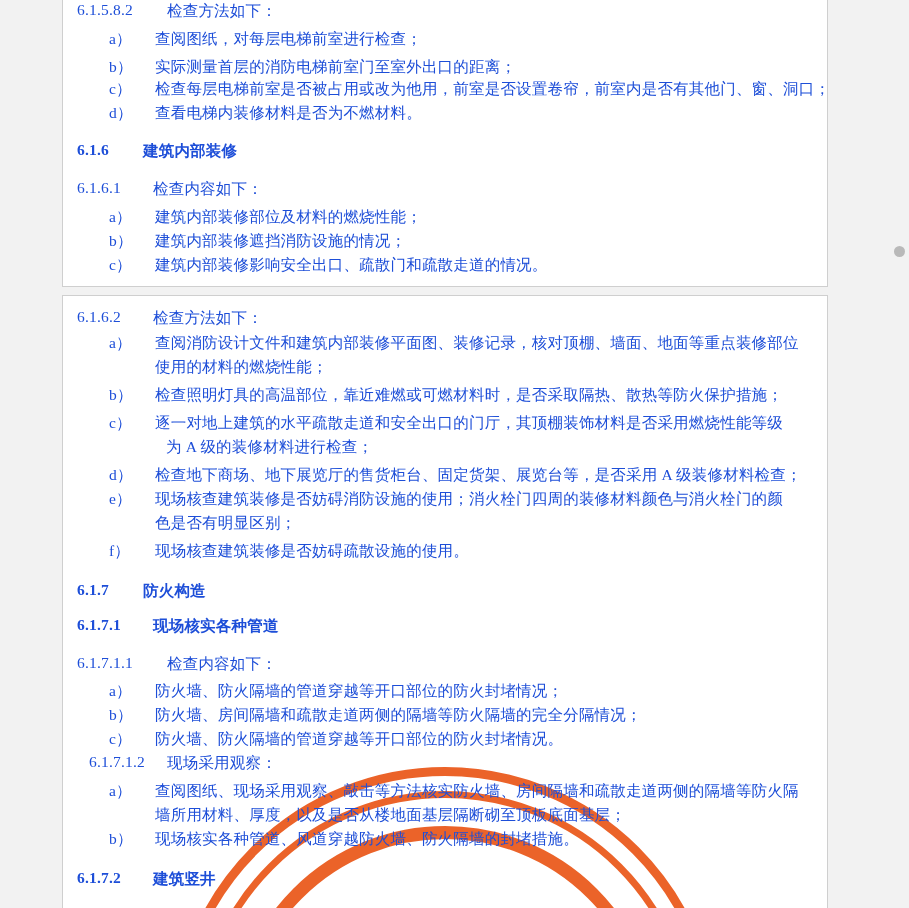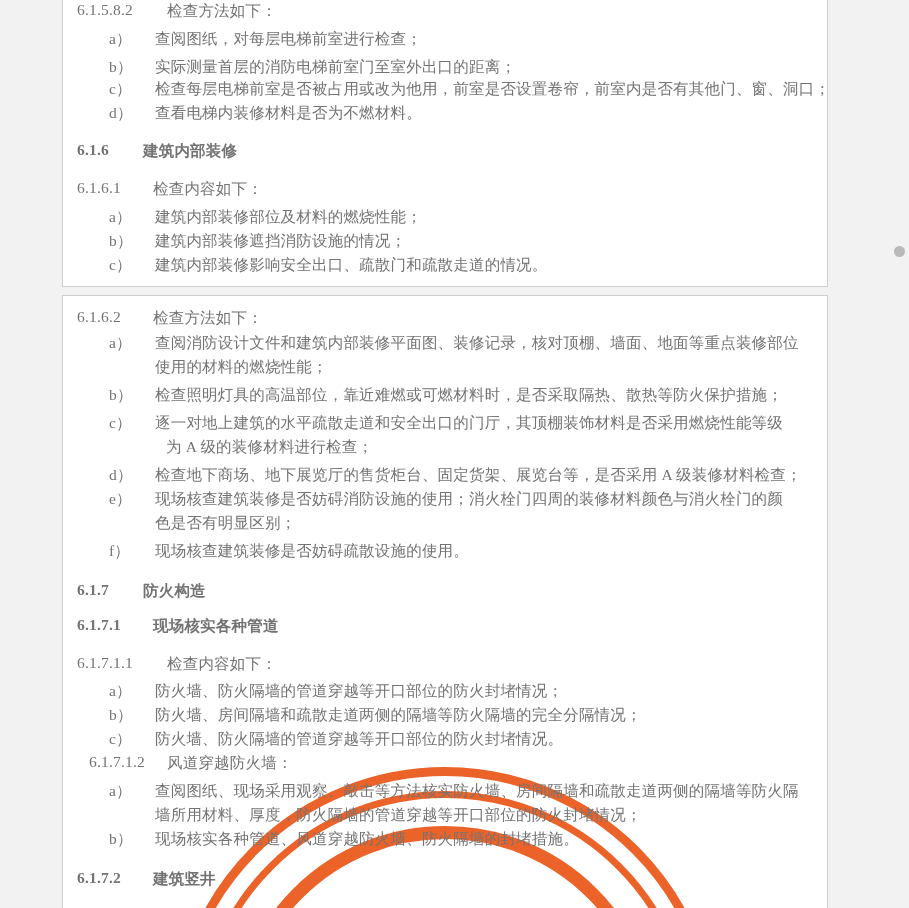--- a/index.html
+++ b/index.html
@@ -62,21 +62,21 @@
     transform: translate(-50%, -50%);
     box-sizing: border-box;
   }
   .wm-ring.r1 { width: 548px; height: 548px; border-width: 9px; }
   .wm-ring.r2 { width: 500px; height: 500px; border-width: 7px; }
   .wm-ring.r3 { width: 430px; height: 430px; border-width: 13px; }
   
   .line {
     position: absolute;
     white-space: nowrap;
-    color: #737373;
+    color: #1d4ed8;
     font-size: 15.5px;
     letter-spacing: 0.2px;
   }
   .hdr {
     font-weight: bold;
     font-family: "Liberation Sans", "DejaVu Sans", sans-serif;
     font-size: 15.5px;
   }
   .num {
     font-family: "Liberation Serif", "DejaVu Serif", serif;
@@ -165,24 +165,24 @@
         <div class="line hdr" style="left: 90px; top: 320px;">现场核实各种管道</div>
         <div class="line num" style="left: 14px; top: 358px;">6.1.7.1.1</div>
         <div class="line" style="left: 104px; top: 358px;">检查内容如下：</div>
         <div class="line" style="left: 46px; top: 385px;">a）</div>
         <div class="line" style="left: 92px; top: 385px;">防火墙、防火隔墙的管道穿越等开口部位的防火封堵情况；</div>
         <div class="line" style="left: 46px; top: 409px;">b）</div>
         <div class="line" style="left: 92px; top: 409px;">防火墙、房间隔墙和疏散走道两侧的隔墙等防火隔墙的完全分隔情况；</div>
         <div class="line" style="left: 46px; top: 433px;">c）</div>
         <div class="line" style="left: 92px; top: 433px;">防火墙、防火隔墙的管道穿越等开口部位的防火封堵情况。</div>
         <div class="line num" style="left: 14px; top: 457px; margin-left: 12px;">6.1.7.1.2</div>
-        <div class="line" style="left: 104px; top: 457px;">风道穿越防火墙：</div>
+        <div class="line" style="left: 104px; top: 457px;">现场采用观察：</div>
         <div class="line" style="left: 46px; top: 485px;">a）</div>
         <div class="line" style="left: 92px; top: 485px;">查阅图纸、现场采用观察、敲击等方法核实防火墙、房间隔墙和疏散走道两侧的隔墙等防火隔</div>
-        <div class="line" style="left: 92px; top: 509px;">墙所用材料、厚度，防火隔墙的管道穿越等开口部位的防火封堵情况；</div>
+        <div class="line" style="left: 92px; top: 509px;">墙所用材料、厚度，以及是否从楼地面基层隔断砌至顶板底面基层；</div>
         <div class="line" style="left: 46px; top: 533px;">b）</div>
         <div class="line" style="left: 92px; top: 533px;">现场核实各种管道、风道穿越防火墙、防火隔墙的封堵措施。</div>
         <div class="line hdr num" style="left: 14px; top: 573px;">6.1.7.2</div>
         <div class="line hdr" style="left: 90px; top: 573px;">建筑竖井</div>
       </div>
   </div>
 
   <div id="scroll-dot"></div>
 </div>
 

